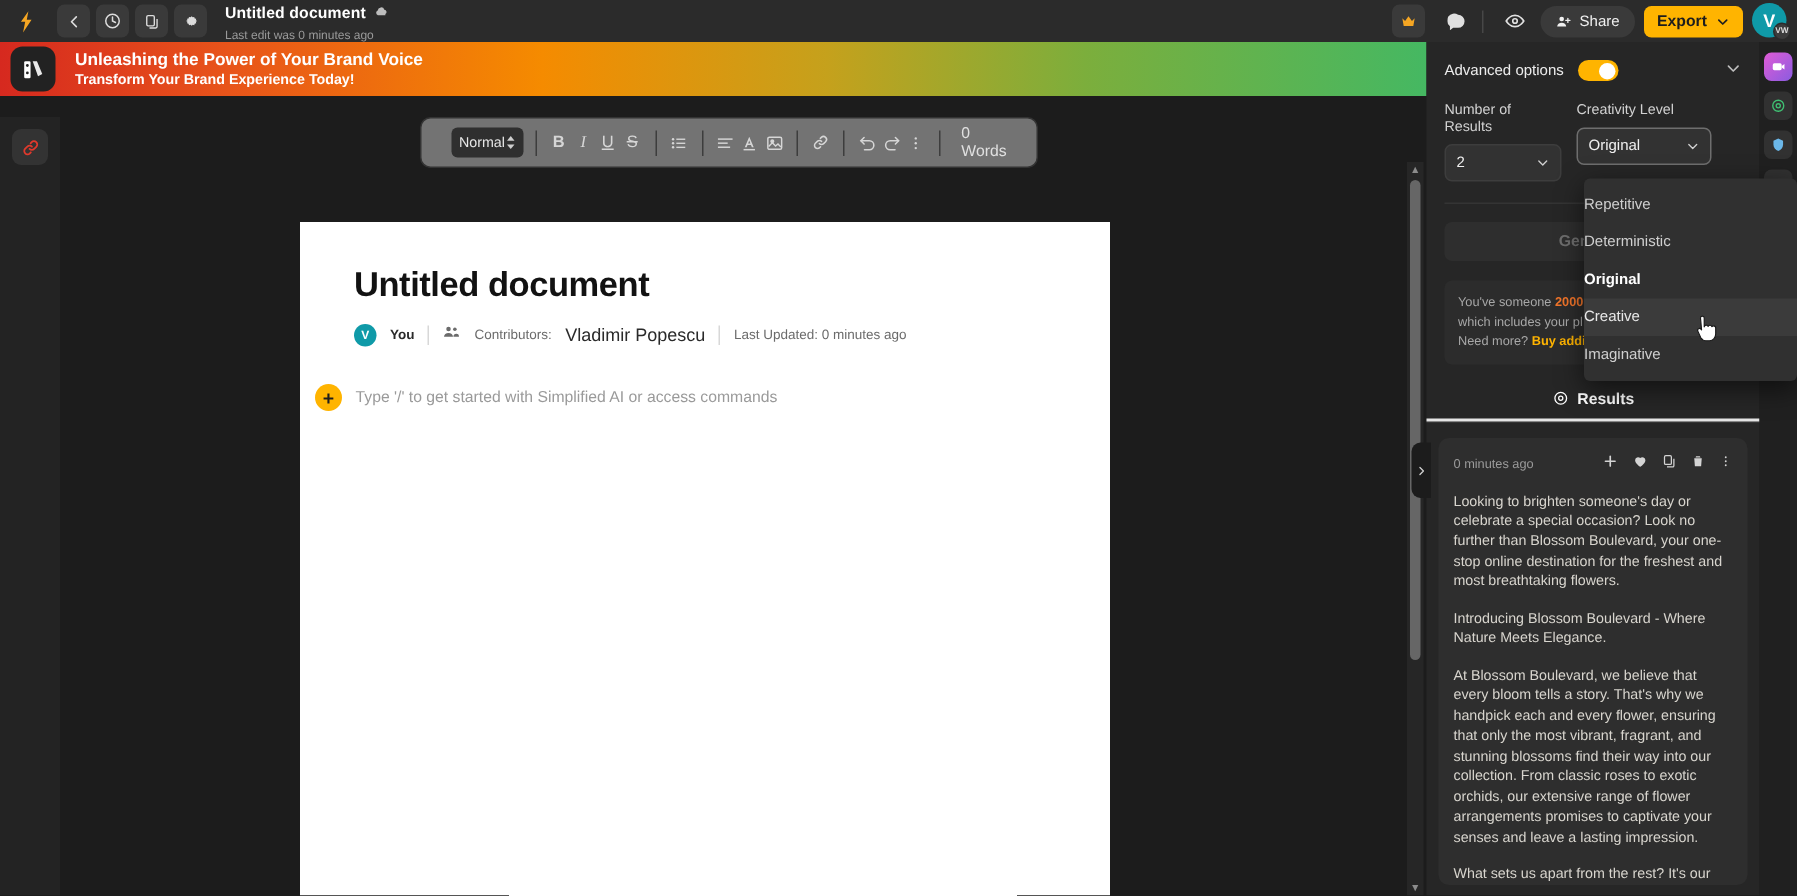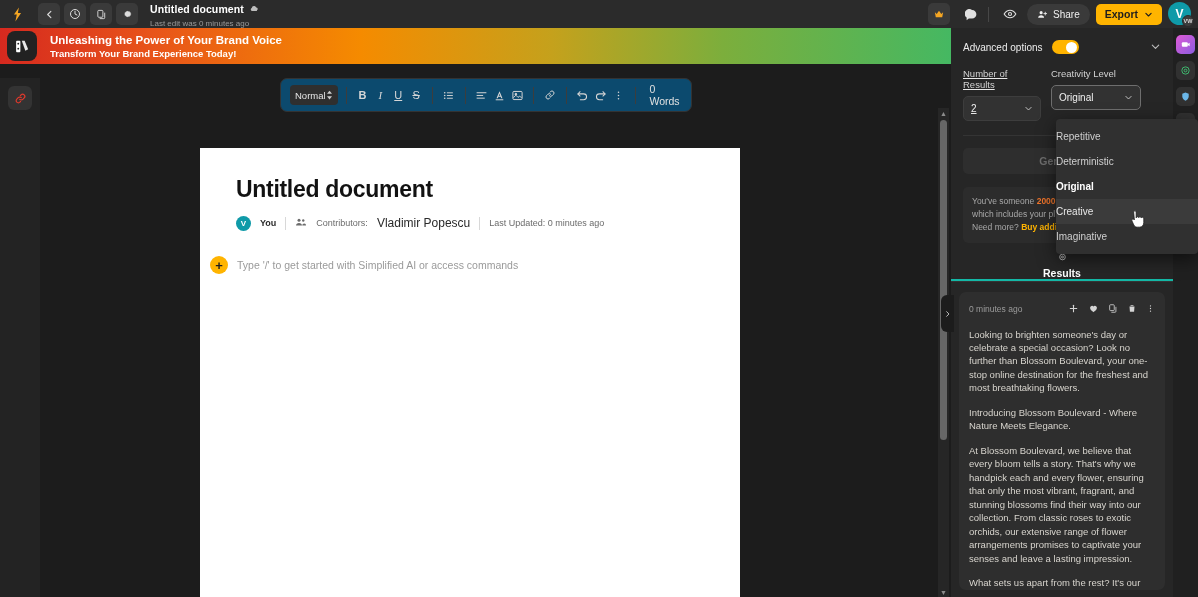--- a/index.html
+++ b/index.html
@@ -96,22 +96,22 @@
     cursor: pointer;
   }
 
   
   .editor-area {
     position: absolute; top: 78px; left: 40px; width: 897px; height: 519px;
     background: #1c1c1c;
   }
   .toolbar {
     position: absolute; top: 0; left: 240px; width: 412px; height: 34px;
-    background: #0c4a6e; border: 1px solid #333; border-radius: 7px;
-    display: flex; align-items: center; padding: 0 9px; gap: 2px;
+    background: #737373; border: 1px solid #333; border-radius: 7px;
+    display: flex; align-items: center; padding: 0 20px; gap: 2px;
   }
   .tb-select {
     display: flex; align-items: center; justify-content: space-between;
     width: 55px; height: 20px; background: #2f2f2f; border-radius: 4px;
     padding: 0 5px; font-size: 9.5px; color: #e6e6e6; cursor: pointer;
   }
   .tb-sep { width: 1px; height: 17px; background: #3d3d3d; margin: 0 6px; }
   .tb-btn {
     width: 19px; height: 19px; display: flex; align-items: center; justify-content: center;
     color: #d6d6d6; font-size: 11px; cursor: pointer; border-radius: 3px;
@@ -178,21 +178,21 @@
     margin-left: 9px; position: relative; cursor: pointer;
   }
   .toggle-knob {
     position: absolute; right: 1.5px; top: 1.5px; width: 11px; height: 11px;
     border-radius: 50%; background: #fff;
   }
   .adv-chevron { margin-left: auto; color: #bdbdbd; font-size: 10px; cursor: pointer; }
 
   .field-row { display: flex; gap: 10px; margin-top: 14px; }
   .field { display: flex; flex-direction: column; }
-  .field.small { width: 78px; text-decoration: underline; }
+  .field.small { width: 78px; }
   .field.large { width: 90px; }
   .field-label { font-size: 9.5px; color: #d2d2d2; margin-bottom: 6px; }
   .field-select {
     height: 25px; background: #323232; border: 1px solid #3d3d3d; border-radius: 5px;
     display: flex; align-items: center; justify-content: space-between;
     padding: 0 7px; font-size: 10px; color: #f0f0f0; cursor: pointer;
   }
   .field-select.focused { border-color: #6e6e6e; }
 
   .panel-divider { height: 1px; background: #343434; margin: 14px 0 0; }
@@ -206,21 +206,21 @@
     padding: 8px 9px; font-size: 8.5px; color: #a8a8a8; line-height: 1.55;
   }
   .usage-num { color: #f0742a; font-weight: 700; }
   .usage-link { color: #ffb400; font-weight: 700; cursor: pointer; }
 
   .tabs { display: flex; margin-top: 10px; border-bottom: 1px solid #343434; }
   .tab {
     flex: 1; height: 28px; display: flex; align-items: center; justify-content: center;
     gap: 6px; font-size: 10.5px; color: #8b8b8b; cursor: pointer; font-weight: 600;
   }
-  .tab.active { color: #fff; border-bottom: 2px solid #14b8a6; flex-direction: column; }
+  .tab.active { color: #fff; border-bottom: 2px solid #e5e5e5; }
 
   .result-card {
     margin: 10px 8px 0; background: #2e2e2e; border-radius: 7px;
     padding: 8px 10px 12px;
     height: 298px; overflow: hidden;
   }
   .result-head { display: flex; align-items: center; }
   .result-time { font-size: 8.5px; color: #9b9b9b; }
   .result-actions { margin-left: auto; display: flex; align-items: center; gap: 9px; color: #d4d4d4; cursor: pointer; }
   .result-body { margin-top: 10px; font-size: 9.5px; color: #d8d5ce; line-height: 1.42; }

